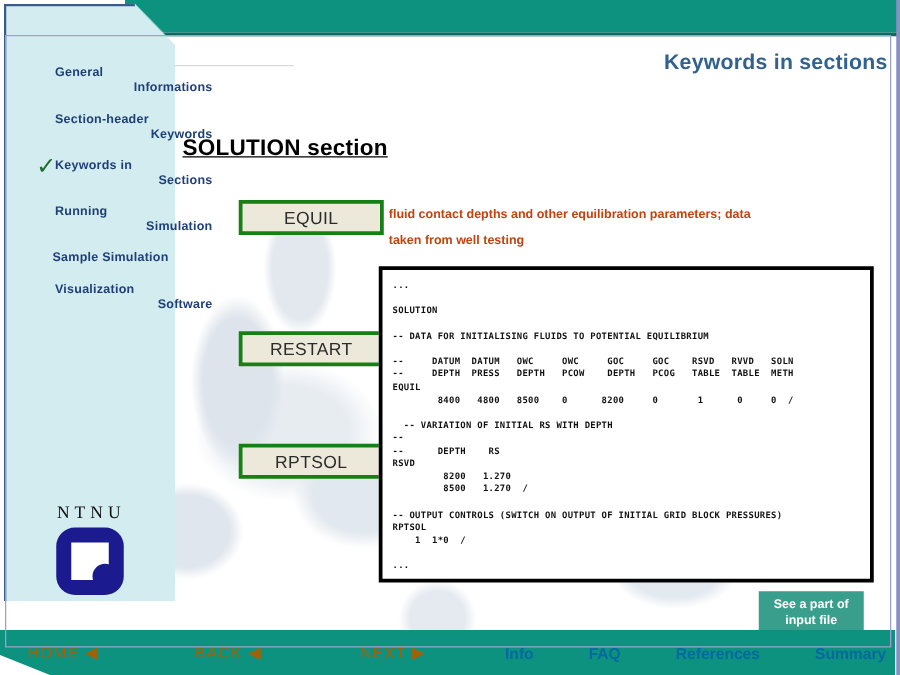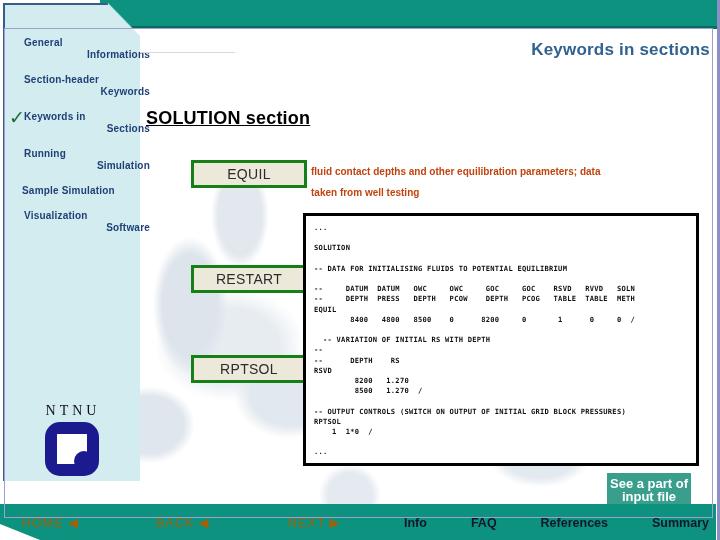--- a/index.html
+++ b/index.html
@@ -76,22 +76,23 @@
   }
   .sidebar-fade {
     position: absolute;
     left: 108px; top: 3px;
     width: 34px; height: 478px;
     background: linear-gradient(to right, rgba(211,236,240,0.95), rgba(255,255,255,0));
     clip-path: polygon(0 0, 34px 34px, 34px 478px, 0 478px);
   }
   .sidebar-menu {
     position: absolute;
-    left: 0; top: 37px;
+    left: 0; top: 53px;
     width: 150px;
+    padding-left: 20px;
   }
   .menu-item {
     color: #1f3f77;
     font-size: 10px;
     font-weight: bold;
     line-height: 12px;
     margin-bottom: 13px;
     padding-left: 24px;
     position: relative;
     letter-spacing: 0.2px;
@@ -184,21 +185,21 @@
     font-weight: bold;
   }
 
   
   .see-box {
     position: absolute;
     left: 607px; top: 473px;
     width: 84px; height: 36px;
     background: #3a9e8c;
     color: #ffffff;
-    font-size: 13px;
+    font-size: 10px;
     font-weight: bold;
     line-height: 13px;
     text-align: center;
     padding-top: 4px;
     box-sizing: border-box;
   }
 
   
   .ntnu {
     position: absolute;
@@ -252,21 +253,21 @@
   .nav-home { left: 22px; }
   .nav-back { left: 156px; }
   .nav-next { left: 288px; }
 
   .footer-links {
     position: absolute;
     top: 516px; left: 404px;
     width: 305px;
     display: flex;
     justify-content: space-between;
-    color: #0f172a;
+    color: #0369a1;
     font-size: 12.5px;
     font-weight: bold;
     align-items: flex-end;
   }
   .footer-links span { cursor: pointer; }
 </style>
 </head>
 <body>
 
 <div id="slide">

